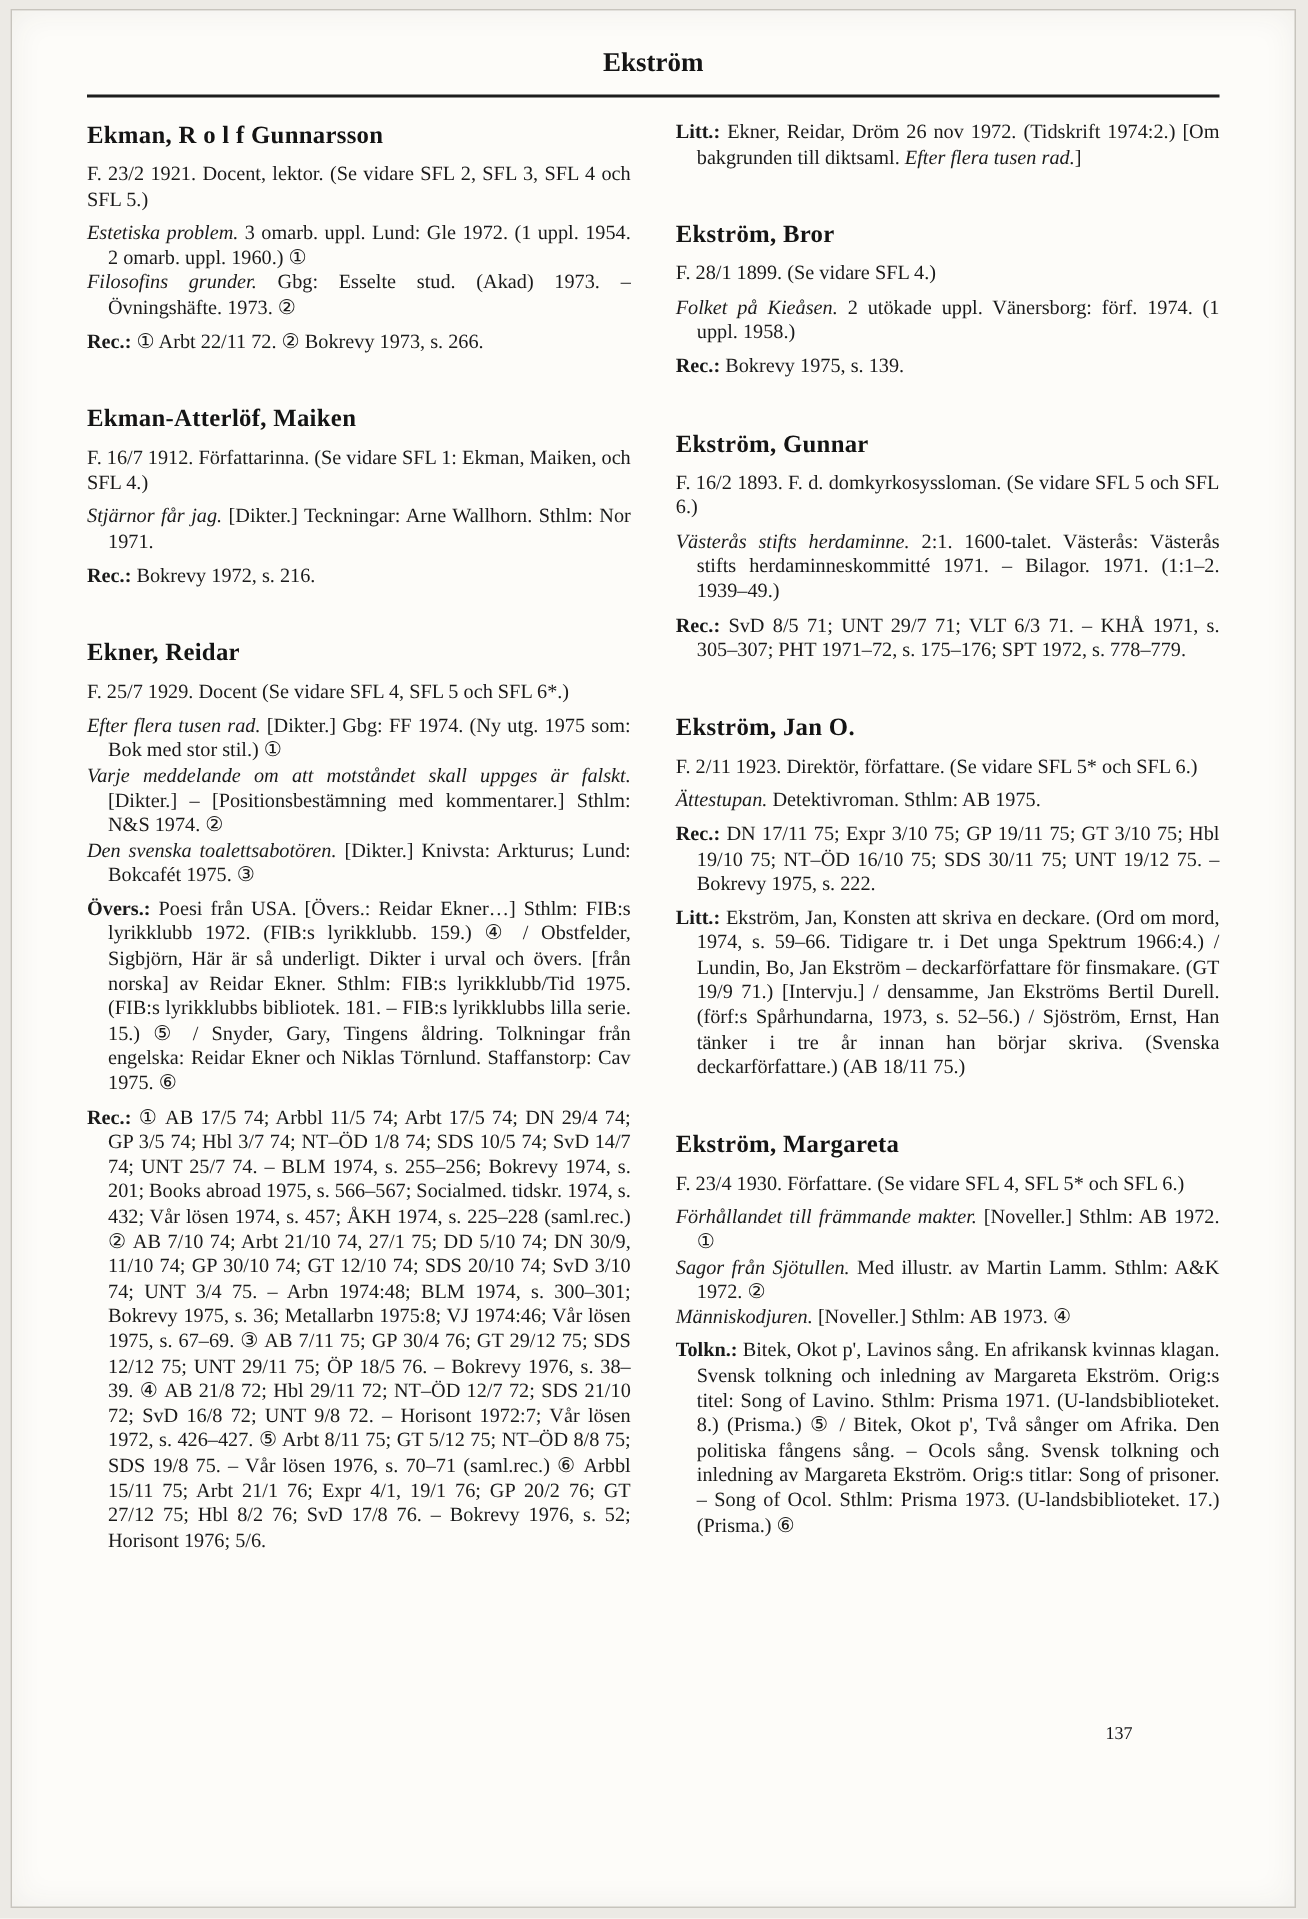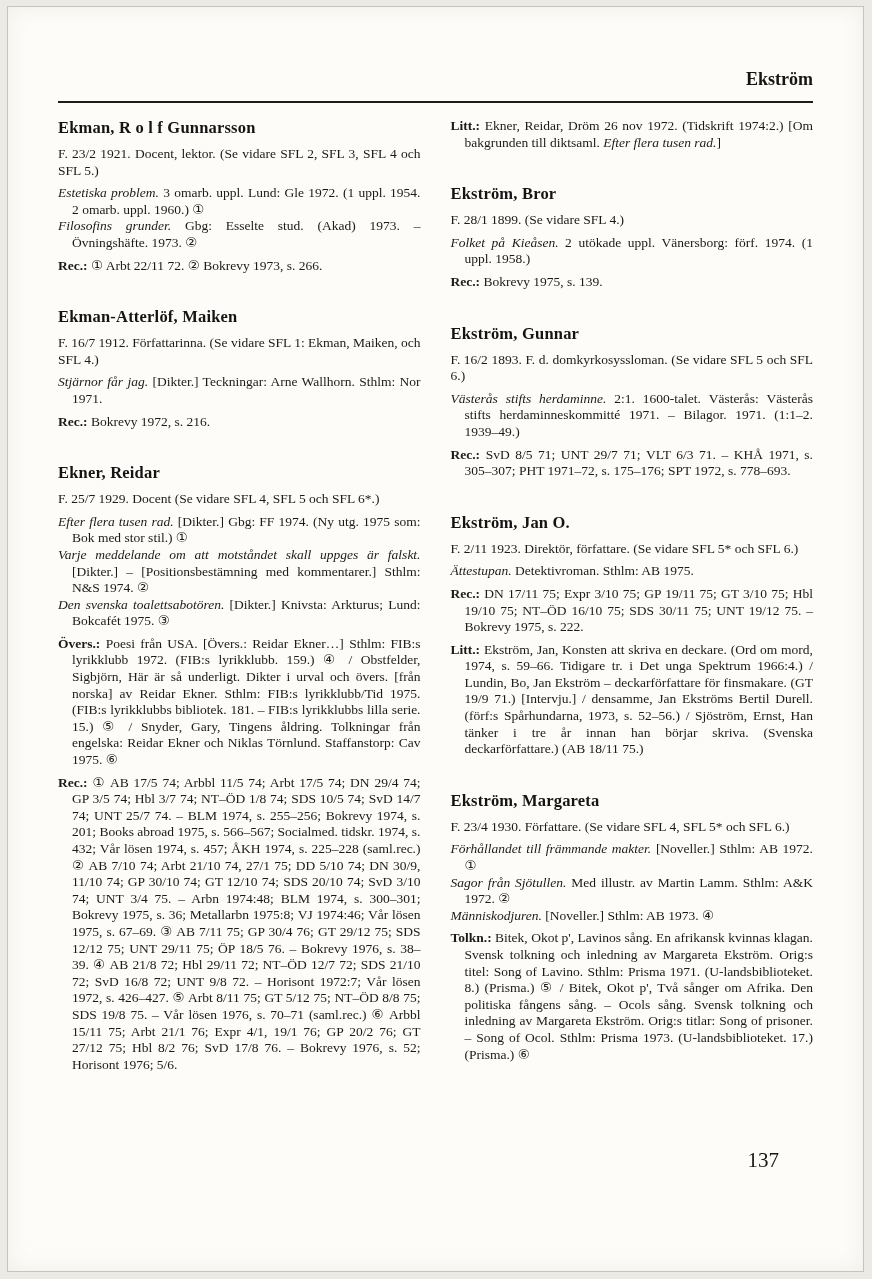--- a/index.html
+++ b/index.html
@@ -16,22 +16,22 @@
     left: 7px; top: 6px; right: 8px; bottom: 7px;
     background: #fdfcf9;
     border: 1px solid #c7c4bd;
     box-shadow: inset 0 0 22px rgba(60,55,45,0.07);
   }
   .content {
     position: absolute;
     left: 50px; right: 50px; top: 0; bottom: 0;
   }
   .running-head {
-    margin-top: 62px;
-    text-align: right;
+    margin-top: 24px;
+    text-align: center;
     font-weight: bold;
     font-size: 18px;
     color: #151515;
   }
   .head-rule {
     border: none;
     border-top: 2px solid #1d1d1d;
     margin: 11px 0 0 0;
   }
   .columns {
@@ -56,23 +56,23 @@
     text-align: justify;
     color: #1a1a1a;
   }
   p.bio { margin-bottom: 6px; }
   p.work { padding-left: 14px; text-indent: -14px; }
   p.ref  { margin-top: 6px; padding-left: 14px; text-indent: -14px; }
   .it { font-style: italic; }
   .bd { font-weight: bold; margin-top: 41px; }
   .page-number {
     position: absolute;
-    right: 34px;
+    right: 58px;
     top: 1141px;
-    font-size: 21px;
+    font-size: 12px;
     color: #161616;
   }
 </style>
 </head>
 <body>
 
 <div class="scan-page">
   <div class="content">
     <div class="running-head">Ekström</div>
     <hr class="head-rule">
@@ -108,21 +108,21 @@
           <article class="entry">
             <h2 class="author">Ekström, Bror</h2>
             <p class="bio"><span>F. 28/1 1899. (Se vidare SFL 4.)</span></p>
             <p class="work"><span class="it">Folket på Kieåsen.</span><span> 2 utökade uppl. Vänersborg: förf. 1974. (1 uppl. 1958.)</span></p>
             <p class="ref"><span class="bd">Rec.:</span><span> Bokrevy 1975, s. 139.</span></p>
           </article>
           <article class="entry">
             <h2 class="author">Ekström, Gunnar</h2>
             <p class="bio"><span>F. 16/2 1893. F. d. domkyrkosyssloman. (Se vidare SFL 5 och SFL 6.)</span></p>
             <p class="work"><span class="it">Västerås stifts herdaminne.</span><span> 2:1. 1600-talet. Västerås: Västerås stifts herdaminneskommitté 1971. – Bilagor. 1971. (1:1–2. 1939–49.)</span></p>
-            <p class="ref"><span class="bd">Rec.:</span><span> SvD 8/5 71; UNT 29/7 71; VLT 6/3 71. – KHÅ 1971, s. 305–307; PHT 1971–72, s. 175–176; SPT 1972, s. 778–693.</span></p>
+            <p class="ref"><span class="bd">Rec.:</span><span> SvD 8/5 71; UNT 29/7 71; VLT 6/3 71. – KHÅ 1971, s. 305–307; PHT 1971–72, s. 175–176; SPT 1972, s. 778–779.</span></p>
           </article>
           <article class="entry">
             <h2 class="author">Ekström, Jan O.</h2>
             <p class="bio"><span>F. 2/11 1923. Direktör, författare. (Se vidare SFL 5* och SFL 6.)</span></p>
             <p class="work"><span class="it">Ättestupan.</span><span> Detektivroman. Sthlm: AB 1975.</span></p>
             <p class="ref"><span class="bd">Rec.:</span><span> DN 17/11 75; Expr 3/10 75; GP 19/11 75; GT 3/10 75; Hbl 19/10 75; NT–ÖD 16/10 75; SDS 30/11 75; UNT 19/12 75. – Bokrevy 1975, s. 222.</span></p>
             <p class="ref"><span class="bd">Litt.:</span><span> Ekström, Jan, Konsten att skriva en deckare. (Ord om mord, 1974, s. 59–66. Tidigare tr. i Det unga Spektrum 1966:4.) / Lundin, Bo, Jan Ekström – deckarförfattare för finsmakare. (GT 19/9 71.) [Intervju.] / densamme, Jan Ekströms Bertil Durell. (förf:s Spårhundarna, 1973, s. 52–56.) / Sjöström, Ernst, Han tänker i tre år innan han börjar skriva. (Svenska deckarförfattare.) (AB 18/11 75.)</span></p>
           </article>
           <article class="entry">
             <h2 class="author">Ekström, Margareta</h2>

